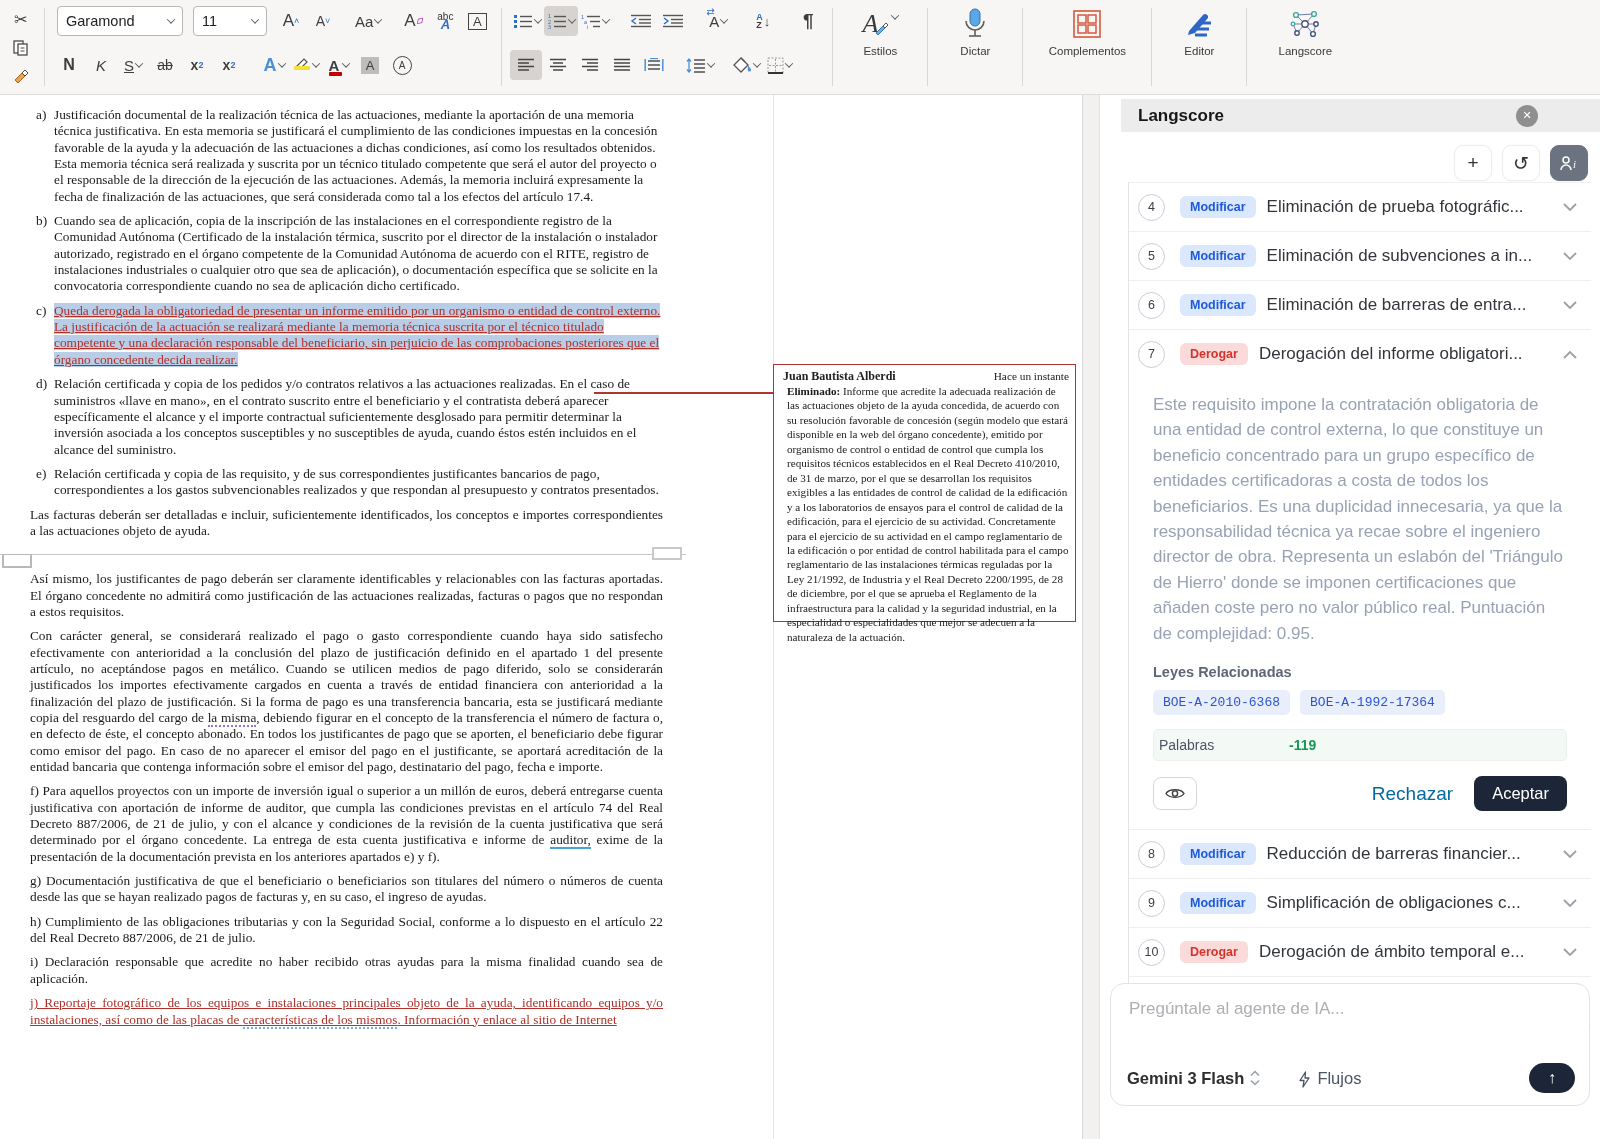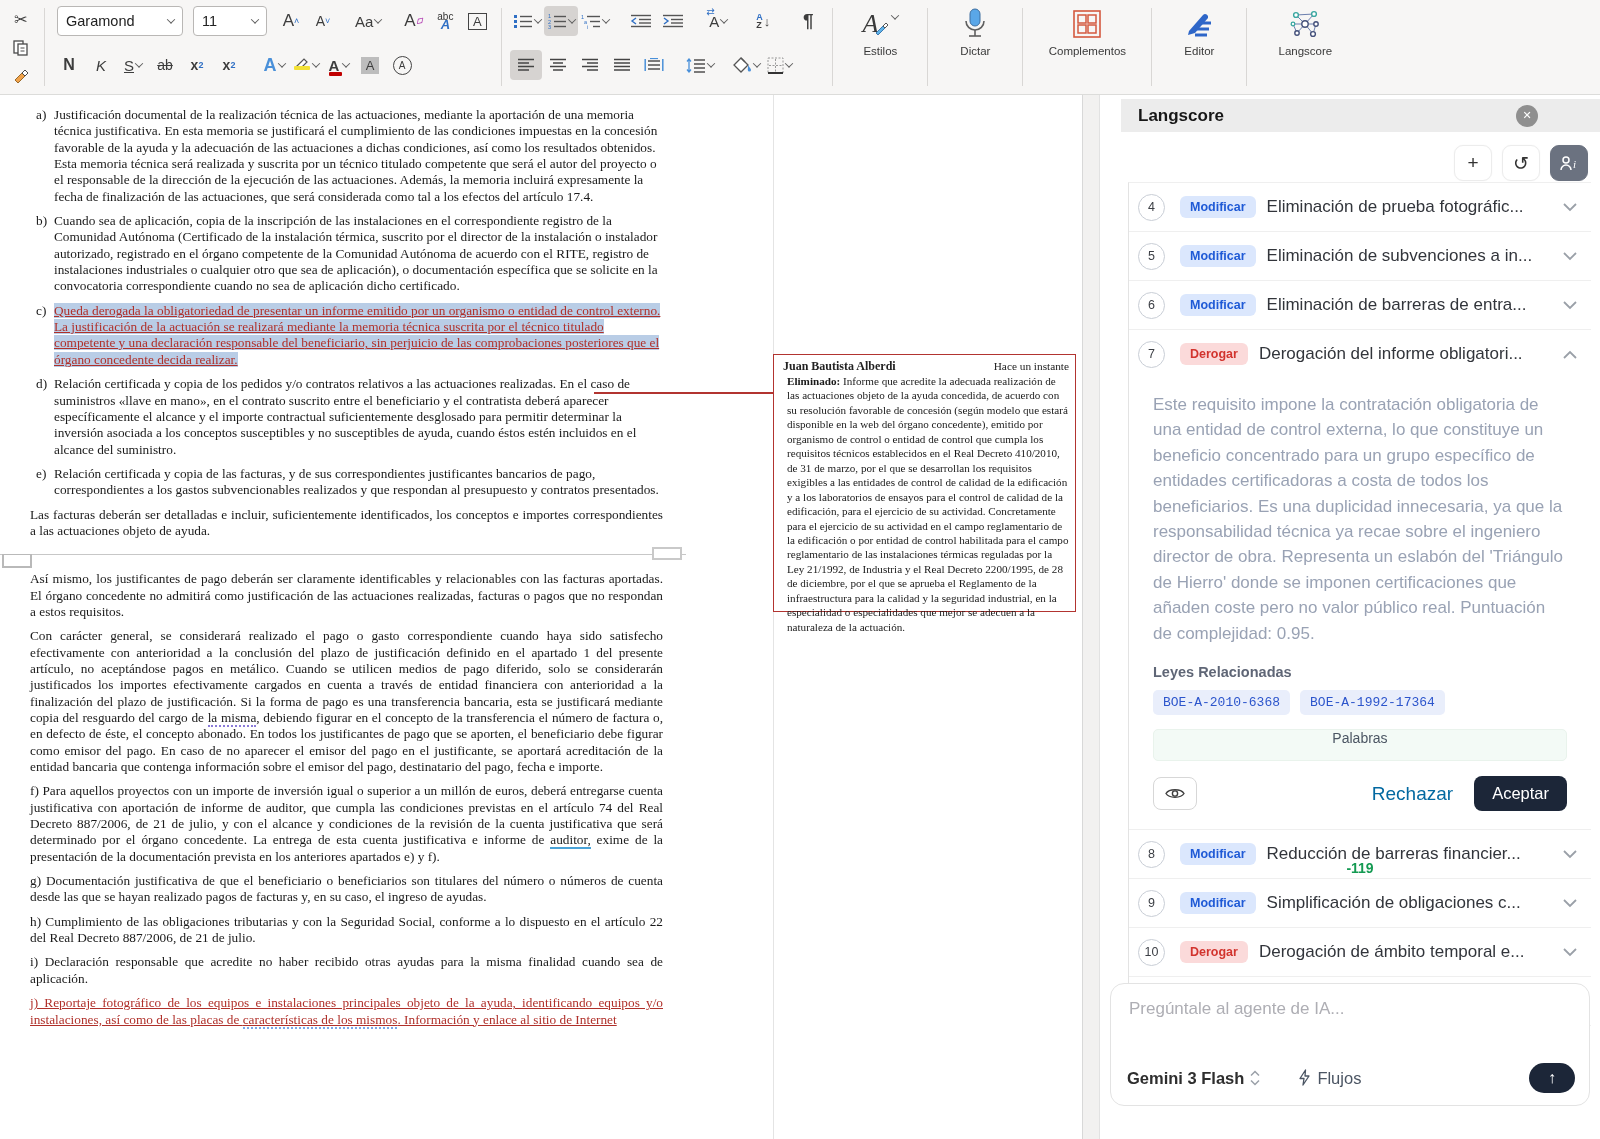--- a/index.html
+++ b/index.html
@@ -48,21 +48,21 @@
   .jst{text-align:justify;}
   .pbreak{position:relative;height:18px;margin:4px 0 6px -30px;width:690px;}
   .pbreak .ln{position:absolute;left:0;top:7px;width:686px;height:1px;background:#c7c7c7;}
   .pbreak .hL{position:absolute;left:2px;top:7px;width:26px;height:11px;border:2px solid #b9b9b9;border-top-width:1px;background:#fff;}
   .pbreak .hR{position:absolute;left:652px;top:0px;width:26px;height:9px;border:2px solid #c9c9c9;background:#fff;}
   .spell{border-bottom:2px dotted #8a7ad8;}
   .gram{border-bottom:2px solid #4aa3d8;}
   .spellb{border-bottom:2px dotted #7aa7e8;}
   .pageedge{position:absolute;left:773px;top:0;bottom:0;width:1px;background:#e4e4e4;}
   .connector{position:absolute;left:594px;top:297px;width:180px;height:2px;background:#b23430;}
-  .comment{position:absolute;left:773px;top:259px;width:303px;height:258px;border:1px solid #b23430;
+  .comment{position:absolute;left:773px;top:269px;width:303px;height:258px;border:1px solid #b23430;
            background:#fff;box-sizing:border-box;padding:4px 6px 4px 9px;
            font-family:"Liberation Serif","DejaVu Serif",serif;}
   .comment .chead{display:flex;justify-content:space-between;font-size:12px;line-height:14px;margin-bottom:1px;}
   .comment .cauthor{font-weight:700;}
   .comment .ctime{font-size:11.3px;color:#222;}
   .comment .cbody{font-size:11.15px;line-height:14.45px;color:#1a1a1a;padding-left:4px;}
   .comment .cact{font-weight:700;}
   
   .strip{position:absolute;left:1082px;top:95px;width:18px;height:1044px;background:#f2f1f0;
          border-left:1px solid #d8d8d8;border-right:1px solid #e2e2e2;box-sizing:border-box;}
@@ -86,36 +86,36 @@
   .pbadge.der{background:#fbdada;color:#d2342e;}
   .pttl{margin-left:11px;font-size:17px;color:#32353b;white-space:nowrap;overflow:hidden;flex:1;}
   .pchev{margin-right:14px;flex:0 0 14px;}
   .pdetail{border-bottom:1px solid #efefef;padding:14px 24px 18px 24px;}
   .pdesc{font-size:17px;line-height:25.4px;color:#99a2b4;}
   .plaws{margin-top:18px;font-size:14.5px;color:#5f6676;font-weight:600;}
   .lawrow{display:flex;gap:10px;margin-top:10px;}
   .law{background:#e9eefb;color:#2c55cc;font-family:"Liberation Mono","DejaVu Sans Mono",monospace;
        font-size:13px;padding:5px 10px;border-radius:5px;}
   .wordrow{margin-top:14px;background:#f3faf6;border:1px solid #e9f3ec;border-radius:5px;height:32px;
-           display:flex;align-items:center;padding:0 12px;box-sizing:border-box;flex-direction:column;}
+           display:flex;align-items:center;padding:0 5px;box-sizing:border-box;}
   .wordrow .wl{font-size:14px;color:#4b5563;flex:0 0 130px;}
   .wordrow .wv{font-size:14px;font-weight:700;color:#149a52;}
   .actrow{margin-top:15px;display:flex;align-items:center;}
   .eyebtn{width:42px;height:31px;border:1px solid #d7d7d7;border-radius:8px;background:#fff;
           display:flex;align-items:center;justify-content:center;}
   .rejbtn{margin-left:auto;font-size:19px;color:#0369a1;margin-right:21px;}
   .accbtn{background:#1c2638;color:#fff;font-size:16.5px;border-radius:8px;padding:8px 18px;}
   .chat{position:absolute;left:10px;top:888px;width:480px;height:123px;border:1.5px solid #e3e3e3;
         border-radius:14px;box-sizing:border-box;background:#fff;padding:14px 16px;}
   .chat input{border:none;outline:none;width:100%;font-size:17px;color:#333;background:transparent;
               font-family:"Liberation Sans",sans-serif;}
   .chat input::placeholder{color:#aeaeb4;}
   .chatbar{position:absolute;left:16px;right:14px;bottom:12px;display:flex;align-items:center;}
   .model{font-size:16.5px;font-weight:600;color:#2e2e2e;display:flex;align-items:center;gap:6px;}
-  .flows{margin-left:38px;font-size:16.5px;color:#4b5563;display:flex;align-items:flex-start;gap:6px;}
+  .flows{margin-left:38px;font-size:16.5px;color:#4b5563;display:flex;align-items:flex-end;gap:6px;}
   .send{margin-left:auto;width:46px;height:30px;border-radius:15px;background:#1c2638;color:#fff;
         display:flex;align-items:center;justify-content:center;font-size:16px;font-weight:700;}
 </style>
 </head>
 <body>
 
 <div class="ribbon">
   <div class="clipcol">
     <div class="ic">✂</div>
     <div class="ic">
@@ -453,21 +453,21 @@
     <div class="litem">
       <span class="lab">c)</span>
       <span class="ltx"><span class="ins sel">Queda derogada la obligatoriedad de presentar un informe emitido por un organismo o entidad de control externo. La justificación de la actuación se realizará mediante la memoria técnica suscrita por el técnico titulado competente y una declaración responsable del beneficiario, sin perjuicio de las comprobaciones posteriores que el órgano concedente decida realizar.</span></span>
     </div>
     <div class="litem">
       <span class="lab">d)</span>
       <span class="ltx">Relación certificada y copia de los pedidos y/o contratos relativos a las actuaciones realizadas. En el caso de suministros «llave en mano», en el contrato suscrito entre el beneficiario y el contratista deberá aparecer específicamente el alcance y el importe contractual suficientemente desglosado para permitir determinar la inversión asociada a los conceptos susceptibles y no susceptibles de ayuda, cuando éstos estén incluidos en el alcance del suministro.</span>
     </div>
     <div class="litem">
       <span class="lab">e)</span>
-      <span class="ltx">Relación certificada y copia de las facturas, y de sus correspondientes justificantes bancarios de pago, correspondientes a los gastos subvencionables realizados y que respondan al presupuesto y contratos presentados.</span>
+      <span class="ltx">Relación certificada y copia de las requisito, y de sus correspondientes justificantes bancarios de pago, correspondientes a los gastos subvencionables realizados y que respondan al presupuesto y contratos presentados.</span>
     </div>
     <p class="jst">Las facturas deberán ser detalladas e incluir, suficientemente identificados, los conceptos e importes correspondientes a las actuaciones objeto de ayuda.</p>
 
     <div class="pbreak">
       <div class="ln"></div>
       <div class="hL"></div>
       <div class="hR"></div>
     </div>
 
     <p class="jst">Así mismo, los justificantes de pago deberán ser claramente identificables y relacionables con las facturas aportadas. El órgano concedente no admitirá como justificación de las actuaciones realizadas, facturas o pagos que no respondan a estos requisitos.</p>

